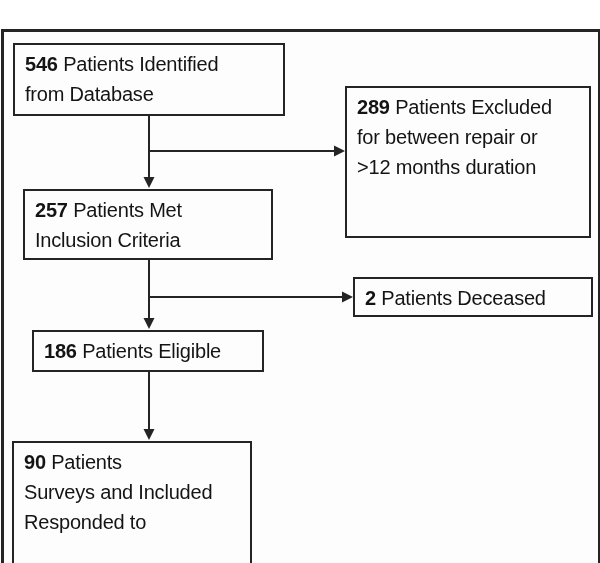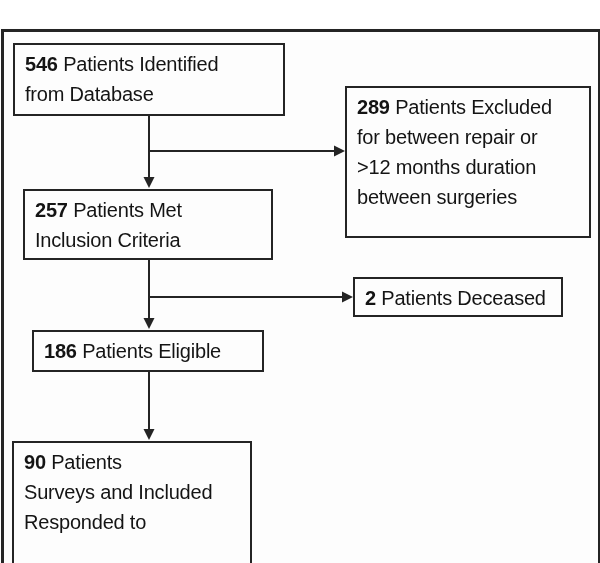--- a/index.html
+++ b/index.html
@@ -34,21 +34,21 @@
     padding: 4px 10px;
     letter-spacing: -0.2px;
   }
   .flow-box .count {
     font-weight: 700;
   }
   
   #box-identified { left: 13px;  top: 15px;  width: 272px; height: 73px;  }
   #box-excluded   { left: 345px; top: 58px;  width: 246px; height: 152px; }
   #box-met        { left: 23px;  top: 161px; width: 250px; height: 71px;  }
-  #box-deceased   { left: 353px; top: 249px; width: 210px; height: 40px;  }
+  #box-deceased   { left: 353px; top: 249px; width: 240px; height: 40px;  }
   #box-eligible   { left: 32px;  top: 302px; width: 232px; height: 42px;  }
   #box-analysis   { left: 12px;  top: 413px; width: 240px; height: 132px; }
   svg.connectors {
     position: absolute;
     left: 0; top: 0;
     width: 600px;
     height: 563px;
     pointer-events: none;
   }
   svg .edge { stroke: #242424; stroke-width: 2; fill: none; }
@@ -84,21 +84,20 @@
 
   <div class="flow-box" id="box-identified">
     <div><span class="count">546</span> <span>Patients Identified</span></div>
     <div>from Database</div>
   </div>
 
   <div class="flow-box" id="box-excluded">
     <div><span class="count">289</span> <span>Patients Excluded</span></div>
     <div>for between repair or</div>
     <div>&gt;12 months duration</div>
-    <div>between surgeries</div>
   </div>
 
   <div class="flow-box" id="box-met">
     <div><span class="count">257</span> <span>Patients Met</span></div>
     <div>Inclusion Criteria</div>
   </div>
 
   <div class="flow-box" id="box-deceased">
     <div><span class="count">2</span> <span>Patients Deceased</span></div>
   </div>

